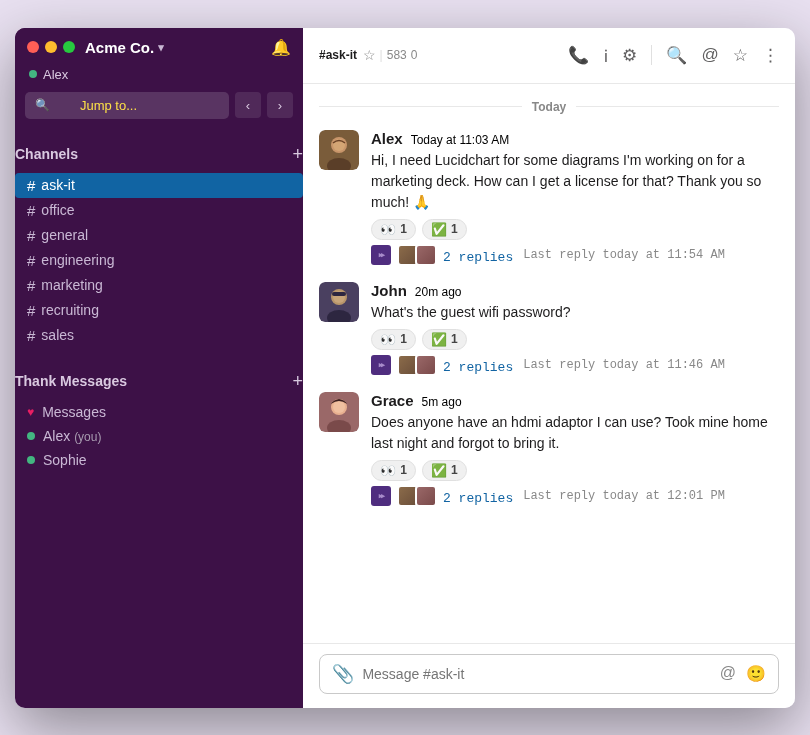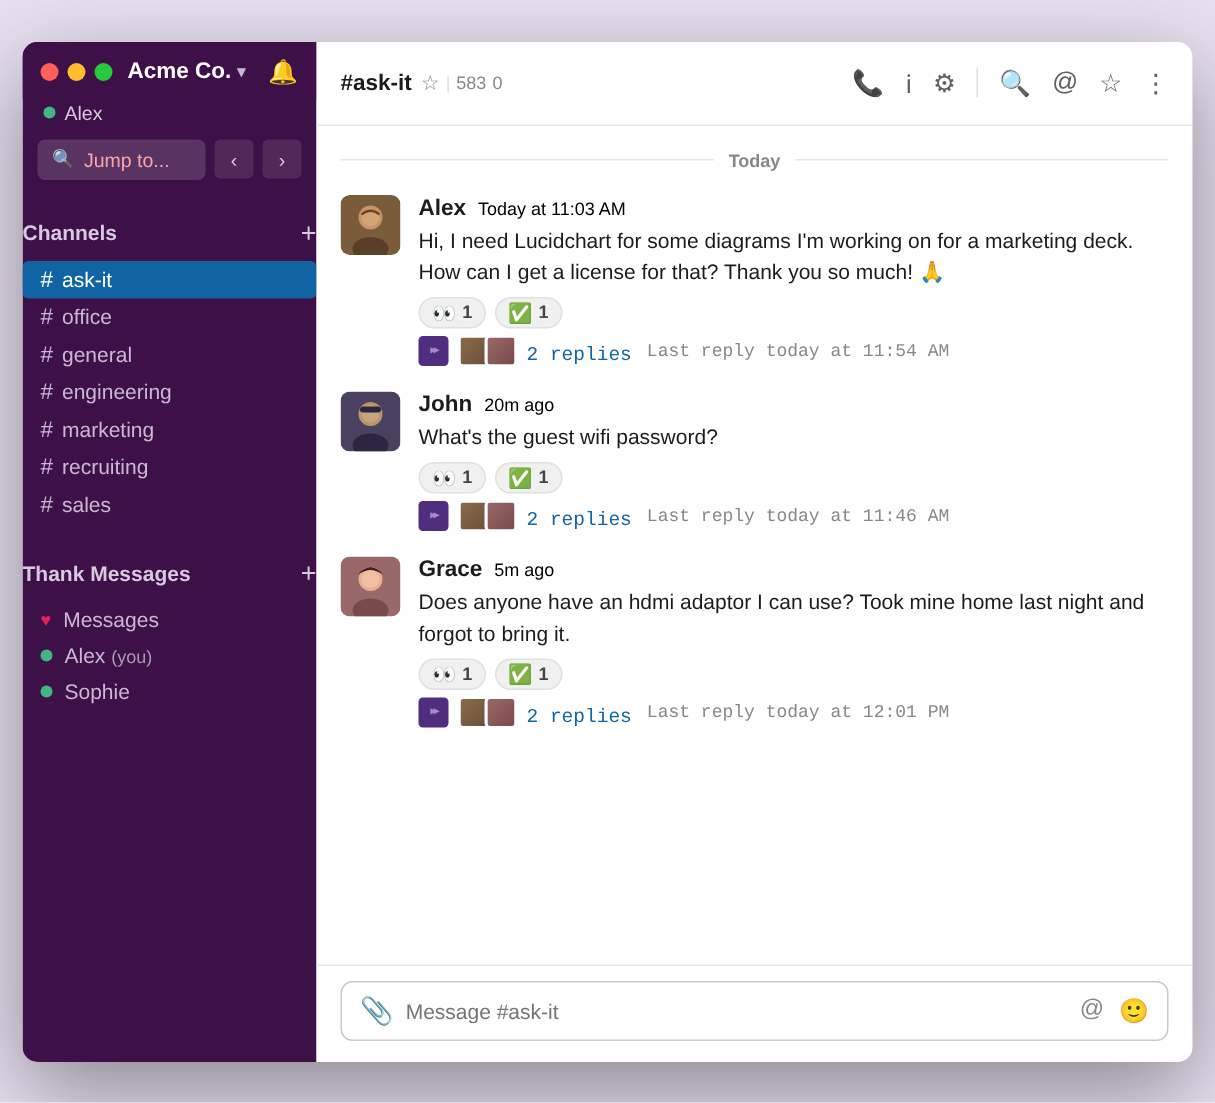--- a/index.html
+++ b/index.html
@@ -16,21 +16,21 @@
     .app-window {
       width: 780px;
       height: 680px;
       display: flex;
       border-radius: 10px;
       overflow: hidden;
       box-shadow: 0 20px 60px rgba(0,0,0,0.4);
     }
     
     .sidebar {
-      width: 196px;
+      width: 288px;
       background: #3d1147;
       color: #d9c9e0;
       display: flex;
       flex-direction: column;
       flex-shrink: 0;
     }
     .sidebar-titlebar {
       display: flex;
       align-items: center;
       padding: 10px 12px 8px;
@@ -152,21 +152,21 @@
     }
     .main-header {
       display: flex;
       align-items: center;
       padding: 0 16px;
       height: 56px;
       border-bottom: 1px solid #e8e8e8;
       flex-shrink: 0;
     }
     .channel-title {
-      font-size: 15px;
+      font-size: 12px;
       font-weight: 700;
       color: #1d1c1d;
     }
     .header-meta {
       display: flex;
       align-items: center;
       gap: 4px;
       margin-left: 6px;
       font-size: 12px;
       color: #888;
@@ -339,21 +339,21 @@
     </div>
 
     <div class="user-status">
       <div class="status-dot"></div>
       <span>Alex</span>
     </div>
 
     <div class="jump-bar">
       <div class="jump-input">
         <span style="font-size:12px;">🔍</span>
-        <span style="font-size:13px;color:#fca5a5;">Jump to...</span>
+        <span style="font-size:13px;color:#fde047;margin-left:24px;">Jump to...</span>
       </div>
       <button class="nav-btn">‹</button>
       <button class="nav-btn">›</button>
     </div>
 
     <div class="sidebar-section">
       <div class="sidebar-section-header">
         <span>Channels</span>
         <button class="add-btn">+</button>
       </div>

